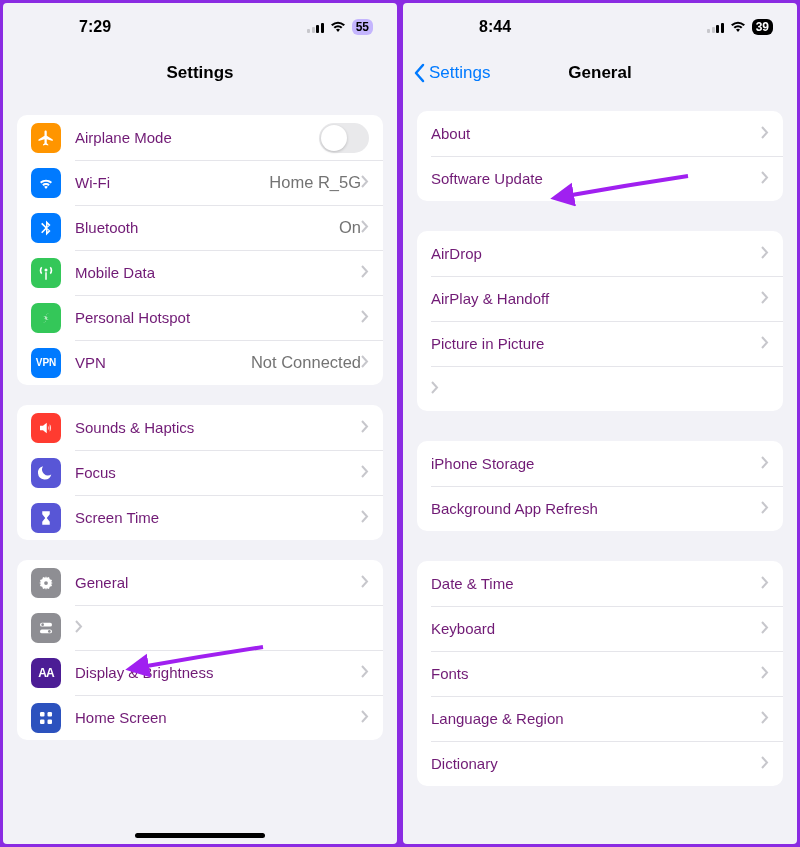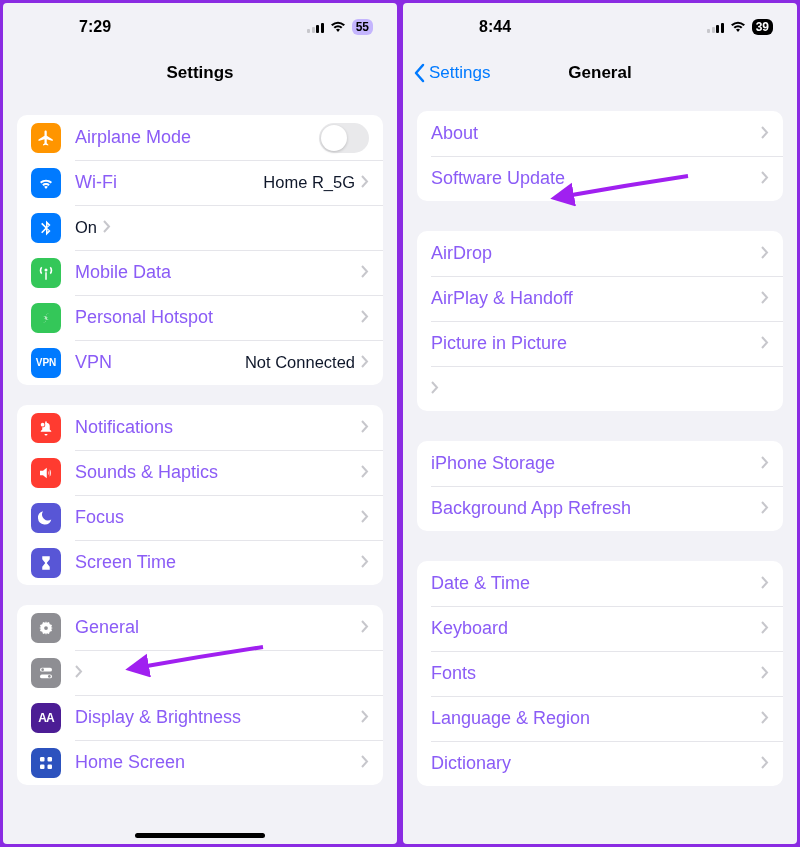--- a/index.html
+++ b/index.html
@@ -62,22 +62,22 @@
 }
 .row + .row::before {
   content:""; position:absolute; top:0; left:14px; right:0; height:1px; background:#e5e5ea;
 }
 .row.with-icon + .row.with-icon::before { left:58px; }
 .icon-box {
   width:30px; height:30px; border-radius:7px; display:flex; align-items:center; justify-content:center;
   margin-right:14px; flex-shrink:0; color:#fff; font-size:12px; font-weight:700;
 }
 .icon-box svg { width:18px; height:18px; fill:#fff; }
-.row-label { flex:1; font-size:18px; color:#8b5cf6; }
-.row-value { font-size:16.5px; color:#0f172a; margin-right:6px; }
+.row-label { flex:1; font-size:15px; color:#701a75; }
+.row-value { font-size:16.5px; color:#737373; }
 .chevron { color:#c7c7cc; flex-shrink:0; }
 .chevron svg { width:8px; height:13px; stroke:#c7c7cc; stroke-width:2; fill:none; }
 .toggle {
   width:50px; height:30px; background:#e9e9eb; border-radius:15px; position:relative;
 }
 .toggle::after {
   content:""; position:absolute; width:26px; height:26px; background:#fff;
   border-radius:50%; top:2px; left:2px; box-shadow:0 1px 3px rgba(0,0,0,0.2);
 }
 .home-ind {
@@ -136,20 +136,21 @@
         <span class="chevron"><svg viewBox="0 0 8 13">
               <path d="M1 1l5 5.5L1 12"></path>
             </svg></span>
       </div>
       <div class="row with-icon">
         <div class="icon-box" style="background:#007aff">
             <svg viewBox="0 0 24 24">
               <path d="M12 2v8L7 5l-1.5 1.5L11 12l-5.5 5.5L7 19l5-5v8l6-6-4.5-4L18 8l-6-6zm2 5l1.5 1.5L14 10V7zm0 10v-3l1.5 1.5L14 17z"></path>
             </svg>
           </div>
+        <span class="row-label">Bluetooth</span>
         <span class="row-value">On</span>
         <span class="chevron"><svg viewBox="0 0 8 13">
               <path d="M1 1l5 5.5L1 12"></path>
             </svg></span>
       </div>
       <div class="row with-icon">
         <div class="icon-box" style="background:#34c759">
             <svg viewBox="0 0 24 24">
               <path d="M12 6a2 2 0 100 4 2 2 0 000-4zm-1 5h2v10h-2V11zM7 5c-1.5 1.5-1.5 5.5 0 7l-1.5 1.5c-2.5-2.5-2.5-7.5 0-10L7 5zm10 0l1.5-1.5c2.5 2.5 2.5 7.5 0 10L17 12c1.5-1.5 1.5-5.5 0-7z"></path>
             </svg>
@@ -174,33 +175,20 @@
         <div class="icon-box" style="background:#007aff;font-size:10px">VPN</div>
         <span class="row-label">VPN</span>
         <span class="row-value">Not Connected</span>
         <span class="chevron"><svg viewBox="0 0 8 13">
               <path d="M1 1l5 5.5L1 12"></path>
             </svg></span>
       </div>
     </div>
 
     <div class="group">
-      <div class="row with-icon">
-        <div class="icon-box" style="background:#ff3b30">
-            <svg viewBox="0 0 24 24">
-              <path d="M12 3a1 1 0 011 1v1a5 5 0 014 5v4l2 2v1H5v-1l2-2v-4a5 5 0 014-5V4a1 1 0 011-1zm-2 17h4a2 2 0 01-4 0z" fill="#fff"></path>
-              <rect x="4" y="4" width="7" height="7" rx="3.5" fill="#ff3b30"></rect>
-              <rect x="5" y="5" width="5" height="5" rx="2.5" fill="#fff"></rect>
-            </svg>
-          </div>
-        <span class="row-label">Notifications</span>
-        <span class="chevron"><svg viewBox="0 0 8 13">
-              <path d="M1 1l5 5.5L1 12"></path>
-            </svg></span>
-      </div>
       <div class="row with-icon">
         <div class="icon-box" style="background:#ff3b30">
             <svg viewBox="0 0 24 24">
               <path d="M4 9v6h4l5 4V5L8 9H4zm11 0c1 1 1 5 0 6v-6zm2-2c2 2 2 8 0 10v-10z"></path>
             </svg>
           </div>
         <span class="row-label">Sounds &amp; Haptics</span>
         <span class="chevron"><svg viewBox="0 0 8 13">
               <path d="M1 1l5 5.5L1 12"></path>
             </svg></span>

